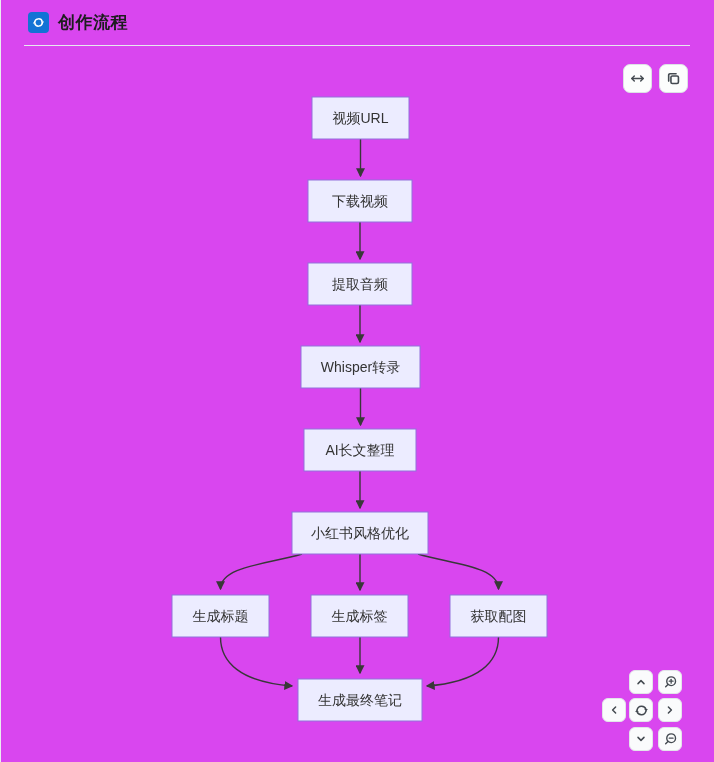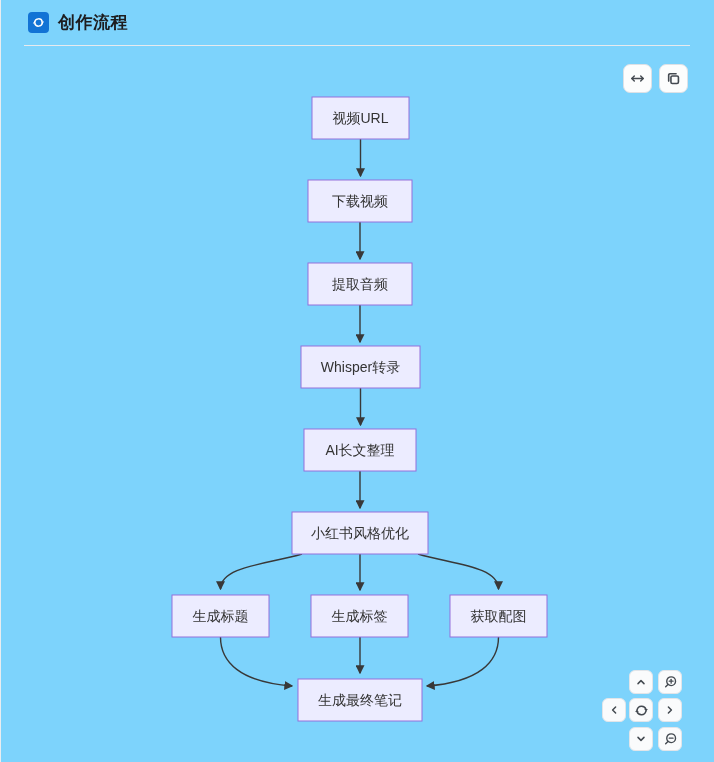--- a/index.html
+++ b/index.html
@@ -1,17 +1,17 @@
 <!DOCTYPE html>
 <html><head>
 <meta charset="utf-8">
 <style>
   html,body { margin:0; padding:0; background:#ffffff; font-family:"Liberation Sans",sans-serif; }
   .page {
-    position:relative; width:714px; height:762px; background:#7dd3fc;
+    position:relative; width:714px; height:762px; background:#d946ef;
     border-left:1px solid #e9edf0; overflow:hidden; box-sizing:border-box;
   }
   
   .header { position:absolute; top:0; left:0; right:0; height:45px; display:flex; align-items:center; padding-left:27px; }
   .app-icon {
     width:21px; height:21px; border-radius:4px; background:#1273d5;
     display:flex; align-items:center; justify-content:center; margin-right:9px; flex:0 0 auto;
   }
   .page-title { margin:0; font-size:17px; font-weight:bold; color:#1d1d1f; letter-spacing:.5px; }
   .header-rule { position:absolute; top:45px; left:23px; right:24px; height:1px; background:#e7eaee; }

